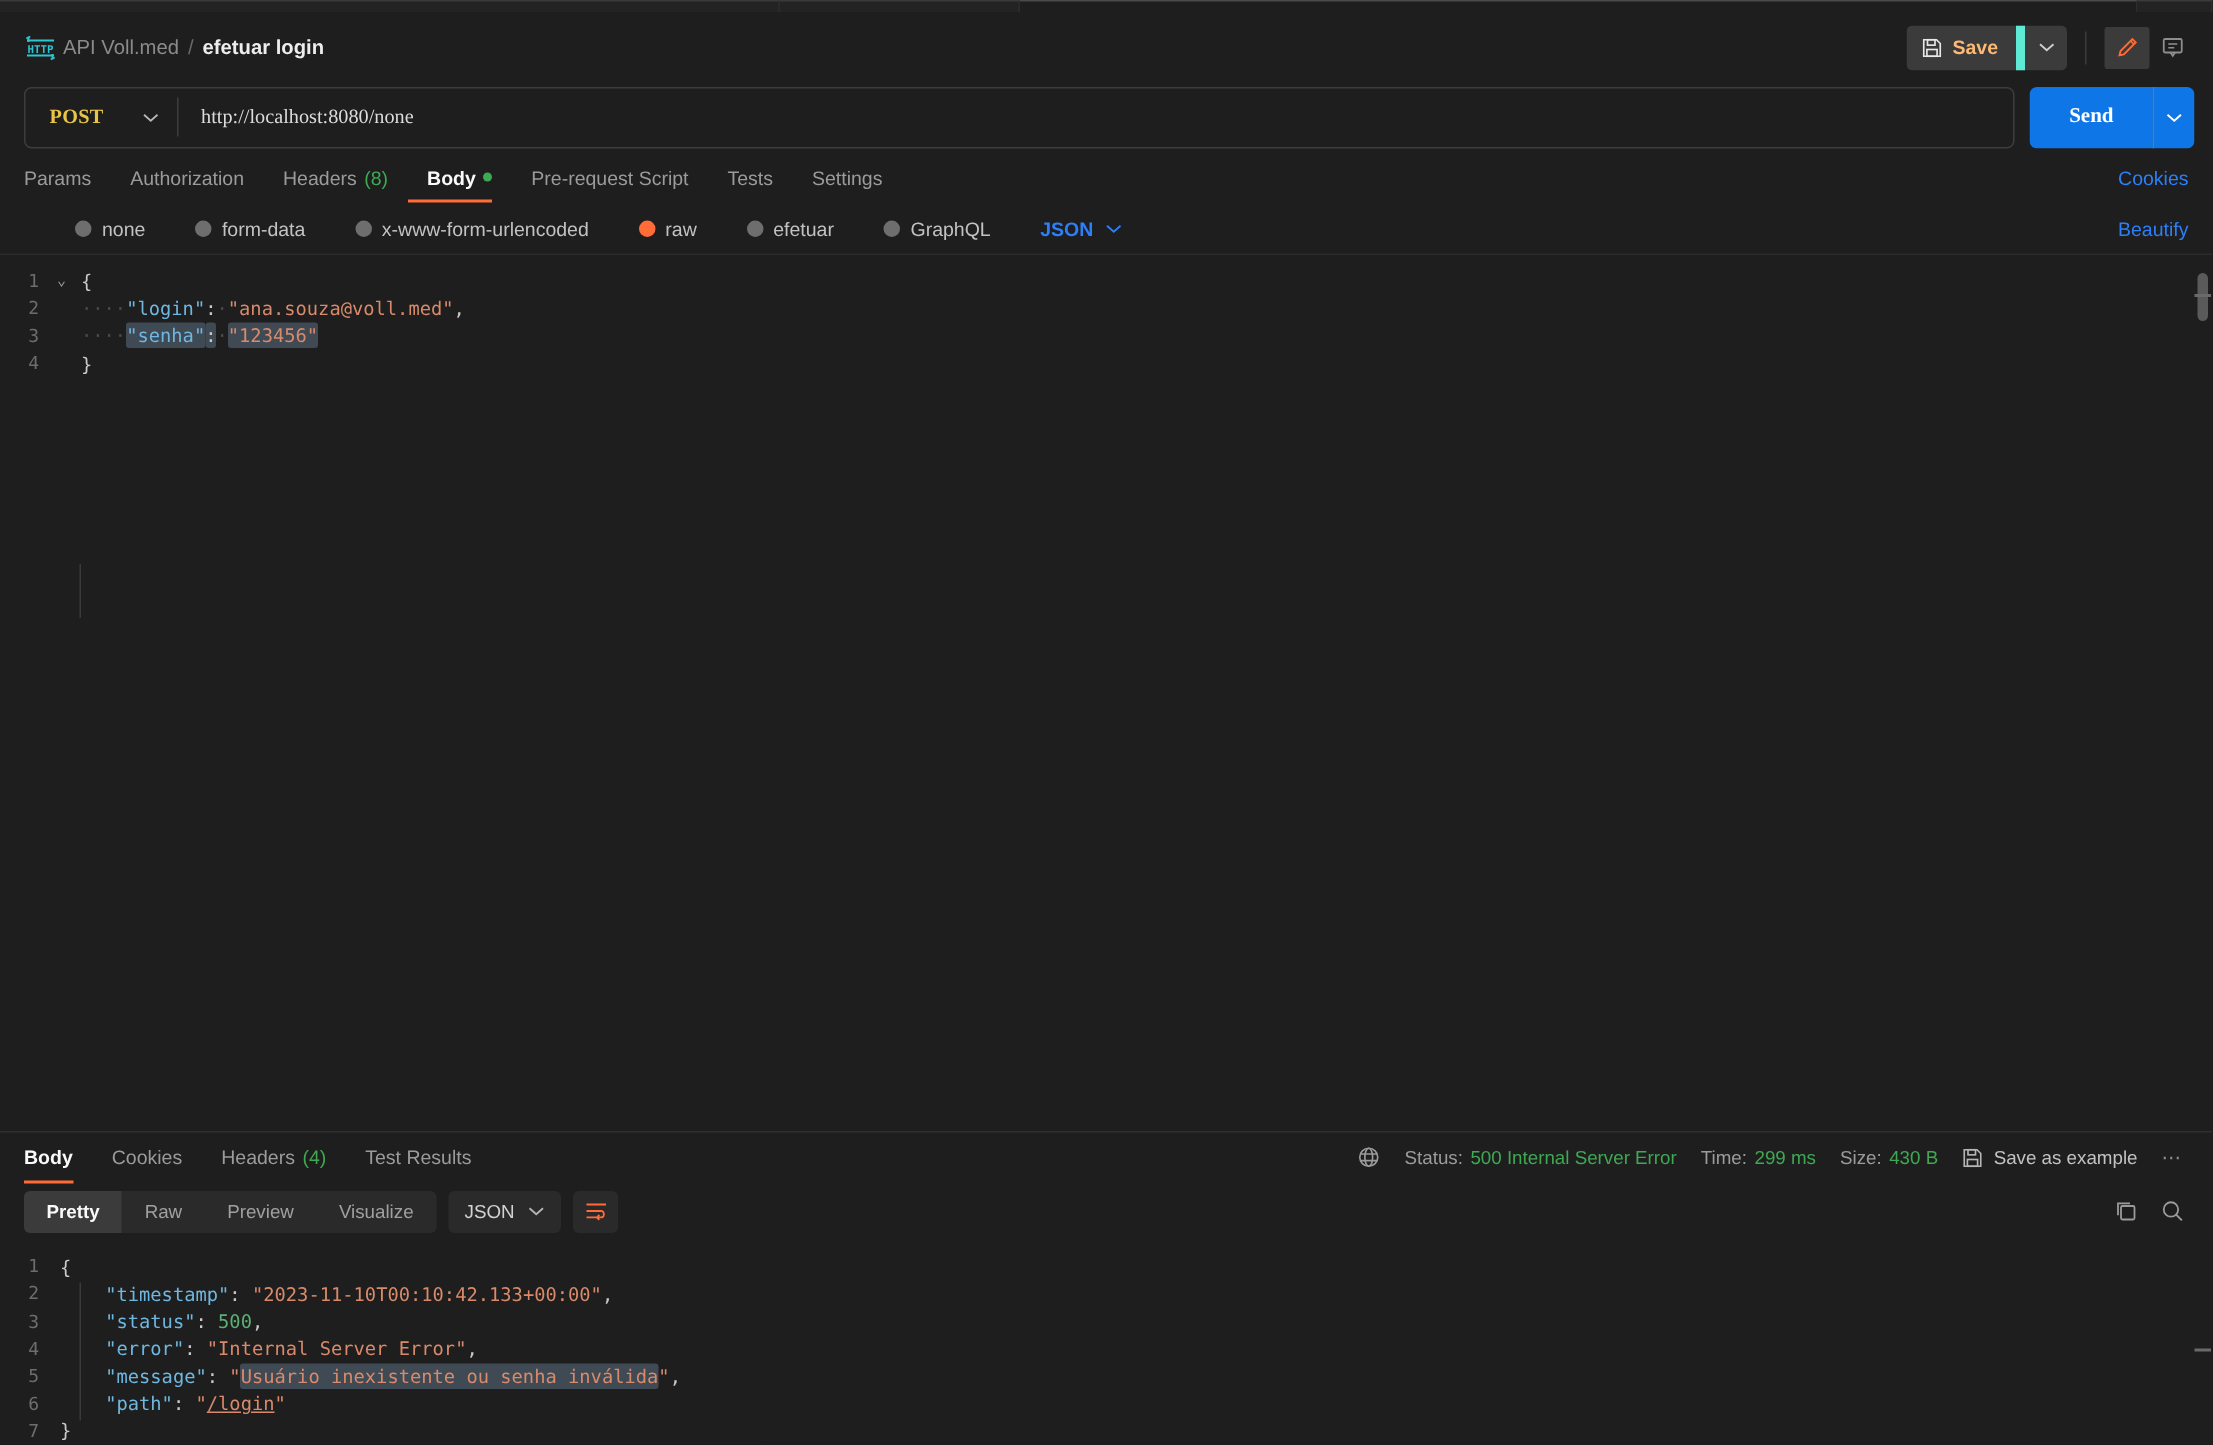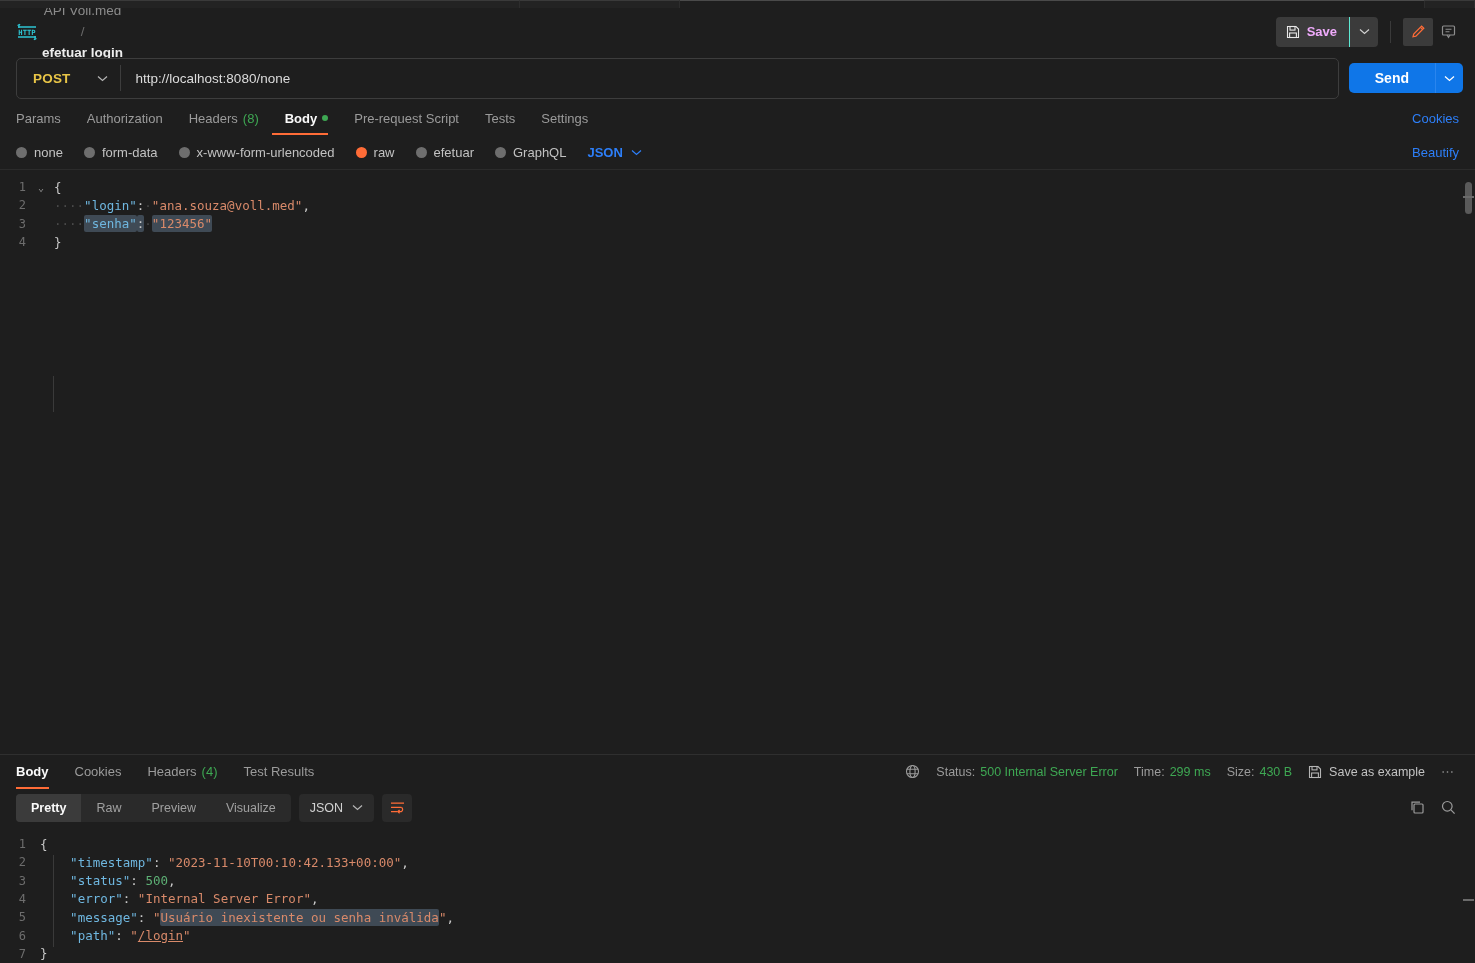--- a/index.html
+++ b/index.html
@@ -13,61 +13,61 @@
   .app { width: 1475px; height: 963px; position: relative; display: flex; flex-direction: column; background: #1e1e1e; }
 
   
   .tabstrip { height: 8px; background: #262626; display: flex; position: relative; flex: 0 0 8px; }
   .tabstrip .tseg { height: 8px; border-top: 1px solid #3a3a3a; border-right: 1px solid #2d2d2d; background: #232323; }
   .tabstrip .tseg.active { background: #1e1e1e; border-top: 1px solid #4a4a4a; }
 
   
   .header { height: 47px; display: flex; align-items: center; padding: 0 12px 0 16px; flex: 0 0 47px; }
   .http-icon { width: 22px; height: 18px; position: relative; margin-right: 4px; flex: 0 0 22px; }
-  .bc { font-size: 13.5px; display: flex; align-items: center; gap: 6px; flex-direction: column; }
+  .bc { font-size: 13.5px; display: flex; align-items: center; gap: 6px; }
   .bc-parent { color: #8b8b8b; }
   .bc-sep { color: #6a6a6a; }
   .bc-current { color: #ededed; font-weight: bold; }
   .header-right { margin-left: auto; display: flex; align-items: center; gap: 0; }
   .save-group { display: flex; align-items: stretch; height: 30px; border-radius: 4px; overflow: hidden; }
   .save-btn {
-    background: #3b3b3b; color: #f0abfc; font-size: 13px; font-weight: bold;
+    background: #3b3b3b; color: #fdba74; font-size: 13px; font-weight: bold;
     display: flex; align-items: center; gap: 7px; padding: 0 12px 0 10px; cursor: pointer;
-    border-right: 1px solid #5eead4;
+    border-right: 6px solid #5eead4;
   }
   .save-caret { background: #3b3b3b; width: 28px; display: flex; align-items: center; justify-content: center; cursor: pointer; }
   .hdr-div { width: 1px; height: 22px; background: #3a3a3a; margin: 0 12px; }
   .icon-btn { width: 30px; height: 28px; display: flex; align-items: center; justify-content: center; border-radius: 4px; cursor: pointer; }
   .icon-btn.sel { background: #3b3b3b; }
 
   
-  .urlrow { display: flex; align-items: center; padding: 0 12px 0 16px; height: 46px; gap: 10px; flex: 0 0 46px; }
+  .urlrow { display: flex; align-items: center; padding: 0 12px 0 16px; height: 46px; gap: 10px; flex: 0 0 46px; font-family: Liberation Serif, serif; }
   .urlbar { flex: 1; height: 41px; border: 1px solid #3d3d3d; border-radius: 5px; display: flex; align-items: center; background: #1e1e1e; }
   .method { display: flex; align-items: center; gap: 26px; padding: 0 12px 0 16px; cursor: pointer; }
   .method-label { color: #e8c547; font-weight: bold; font-size: 13.5px; letter-spacing: .2px; }
   .method-div { width: 1px; height: 26px; background: #3d3d3d; }
   .url-text { padding-left: 15px; font-size: 13.5px; color: #dcdcdc; }
-  .send-group { display: flex; align-items: stretch; height: 30px; border-radius: 5px; overflow: hidden; }
+  .send-group { display: flex; align-items: stretch; height: 41px; border-radius: 5px; overflow: hidden; }
   .send-btn { background: #0f76e8; color: #fff; font-weight: bold; font-size: 14px; display: flex; align-items: center; padding: 0 26px; cursor: pointer; }
   .send-caret { background: #0f76e8; width: 28px; display: flex; align-items: center; justify-content: center; cursor: pointer; border-left: 1px solid #2a85ee; }
 
   
   .reqtabs { height: 34px; display: flex; align-items: stretch; padding: 0 16px; position: relative; flex: 0 0 34px; }
   .rtab { display: flex; align-items: center; gap: 5px; padding: 0 13px; font-size: 13px; color: #9b9b9b; cursor: pointer; position: relative; }
   .rtab:first-child { padding-left: 0; }
   .rtab.active { color: #fafafa; font-weight: bold; }
   .rtab.active::after { content: ""; position: absolute; left: 0; right: 13px; bottom: 0; height: 2px; background: #ff6c37; }
   .rtab:first-child.active::after { left: 0; }
   .cnt { color: #3ea853; }
   .greendot { width: 6px; height: 6px; border-radius: 50%; background: #3ea853; }
   .link { color: #2d7ff9; font-size: 13px; cursor: pointer; }
   .reqtabs .link { margin-left: auto; display: flex; align-items: center; }
 
   
-  .btyperow { height: 34px; display: flex; align-items: center; padding: 0 16px; gap: 0; flex: 0 0 34px; }
+  .btyperow { height: 34px; display: flex; align-items: center; padding: 0 16px; gap: 12px; flex: 0 0 34px; margin-left: 34px; }
   .radio-item { display: flex; align-items: center; gap: 7px; font-size: 13px; color: #c2c2c2; cursor: pointer; margin-right: 21px; }
   .radio { width: 11px; height: 11px; border-radius: 50%; background: #6e6e6e; flex: 0 0 11px; }
   .radio.on { background: #ff6c37; }
   .jsonsel { display: flex; align-items: center; gap: 8px; color: #2d7ff9; font-size: 13px; font-weight: bold; cursor: pointer; }
   .btyperow .link { margin-left: auto; }
 
   
   .editor { flex: 1; position: relative; overflow: hidden; background: #1e1e1e;
     font-family: "DejaVu Sans Mono", monospace; font-size: 12.5px; }
   .req-editor { border-top: 1px solid #2b2b2b; }

